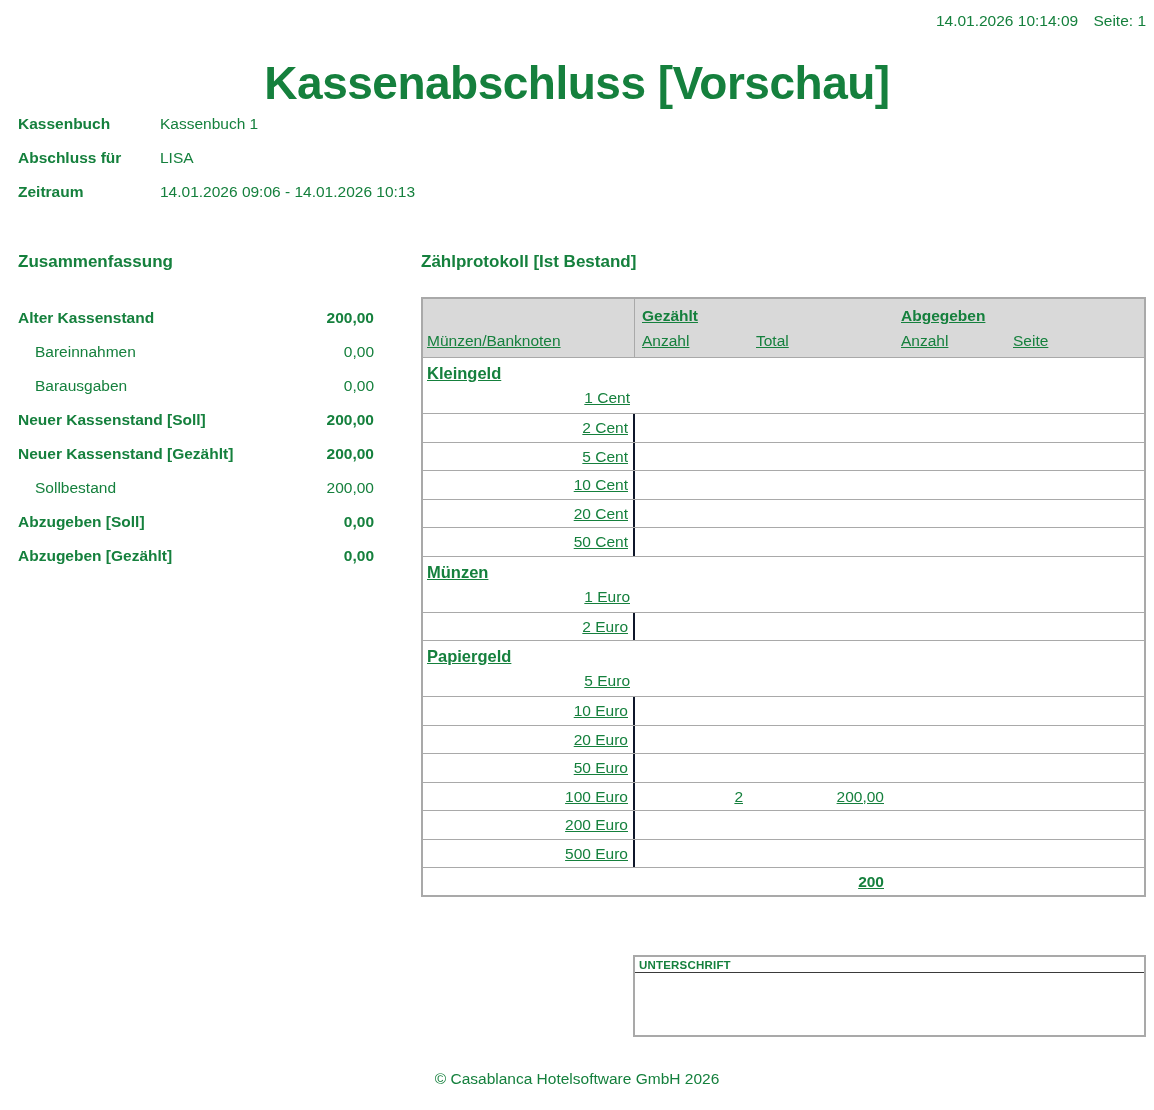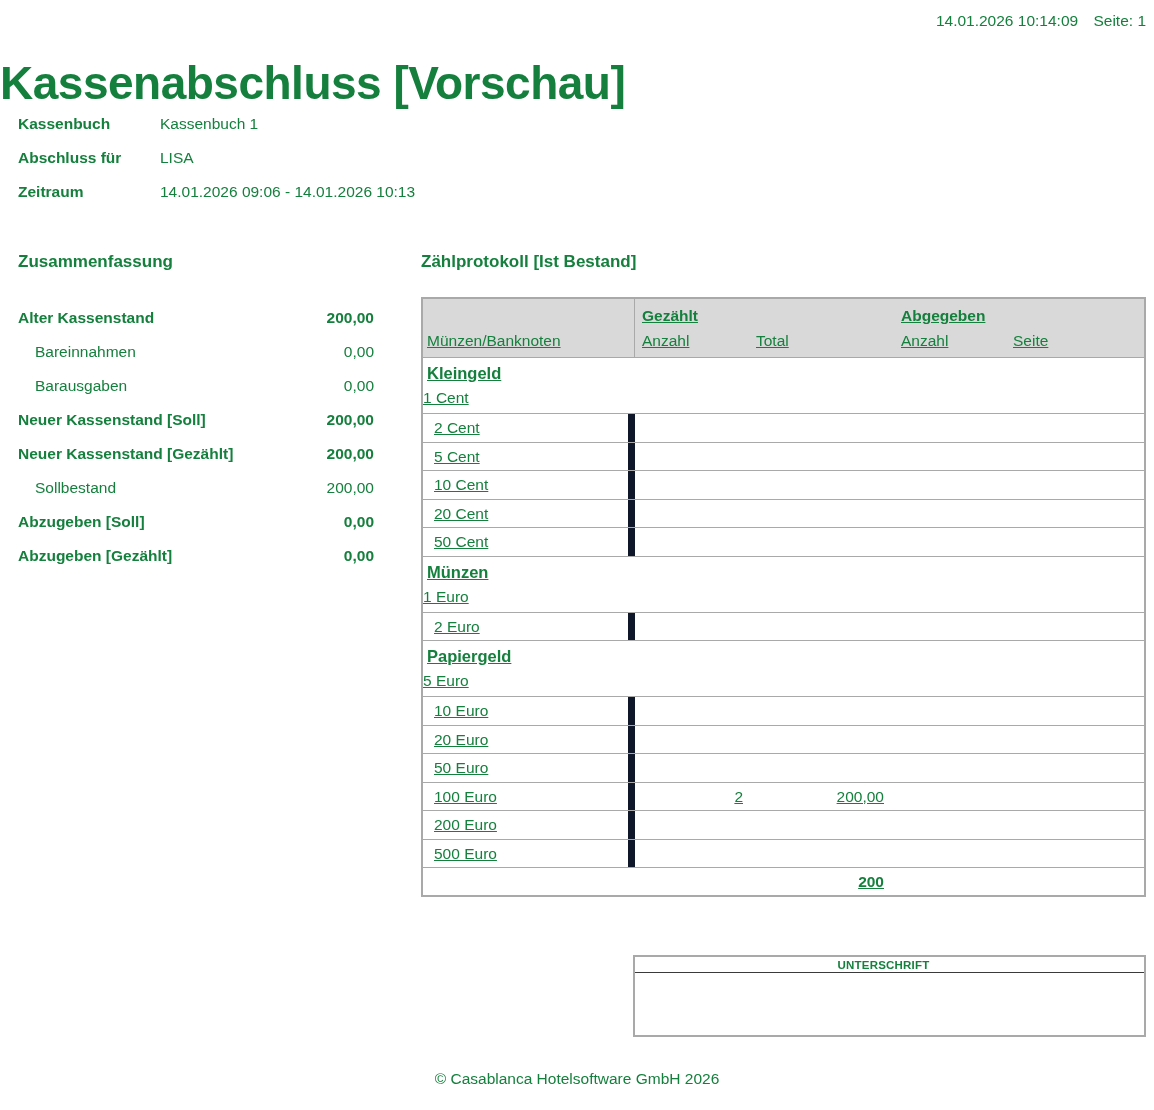--- a/index.html
+++ b/index.html
@@ -23,21 +23,21 @@
     white-space: nowrap;
   }
   .header-right .page-num { margin-left: 11px; }
 
   
   .doc-title {
     position: absolute;
     top: 56px;
     left: 0;
     right: 0;
-    text-align: left;
+    text-align: center;
     font-size: 46px;
     font-weight: bold;
     letter-spacing: -0.5px;
     white-space: nowrap;
   }
 
   
   .info-block { position: absolute; left: 18px; top: 107px; }
   .info-row { display: flex; height: 34px; line-height: 34px; font-size: 15.5px; }
   .info-label { font-weight: bold; width: 142px; flex: 0 0 142px; }
@@ -91,22 +91,22 @@
   .zp-section { border-bottom: 1px solid #a9a9a9; }
   .zp-section-name {
     height: 27px;
     line-height: 31px;
     padding-left: 4px;
     font-weight: bold;
     font-size: 16.5px;
   }
   .zp-section-row { height: 28px; line-height: 26px; }
   .zp-row { height: 28.5px; line-height: 27.5px; border-bottom: 1px solid #a9a9a9; }
-  .zp-row .c1 { border-right: 7px solid #0f172a; margin-left: 11px; }
-  .c1.denom { padding-right: 5px; }
+  .zp-row .c1 { border-right: 2px solid #0f172a; margin-left: 11px; }
+  .c1.denom { text-align: right; padding-right: 5px; }
   .val { text-align: right; }
   .c2.val { padding-right: 6px; }
   .c3.val { padding-right: 6px; }
   .zp-foot { height: 27px; line-height: 27px; }
   .zp-foot .total { grid-column: 1 / 4; text-align: right; padding-right: 6px; font-weight: bold; }
 
   
   .sig-box {
     position: absolute;
     left: 633px;
@@ -115,21 +115,20 @@
     height: 82px;
     border: 2px solid #a9a9a9;
     background: #fff;
   }
   .sig-label {
     font-size: 11.5px;
     font-weight: bold;
     letter-spacing: 0.2px;
     padding: 2px 16px 1px 4px;
     border-bottom: 1px solid #3a3a3a;
-    text-align: center;
   }
 
   
   .page-footer {
     position: absolute;
     top: 1070px;
     left: 0;
     right: 0;
     text-align: center;
     font-size: 15.5px;

